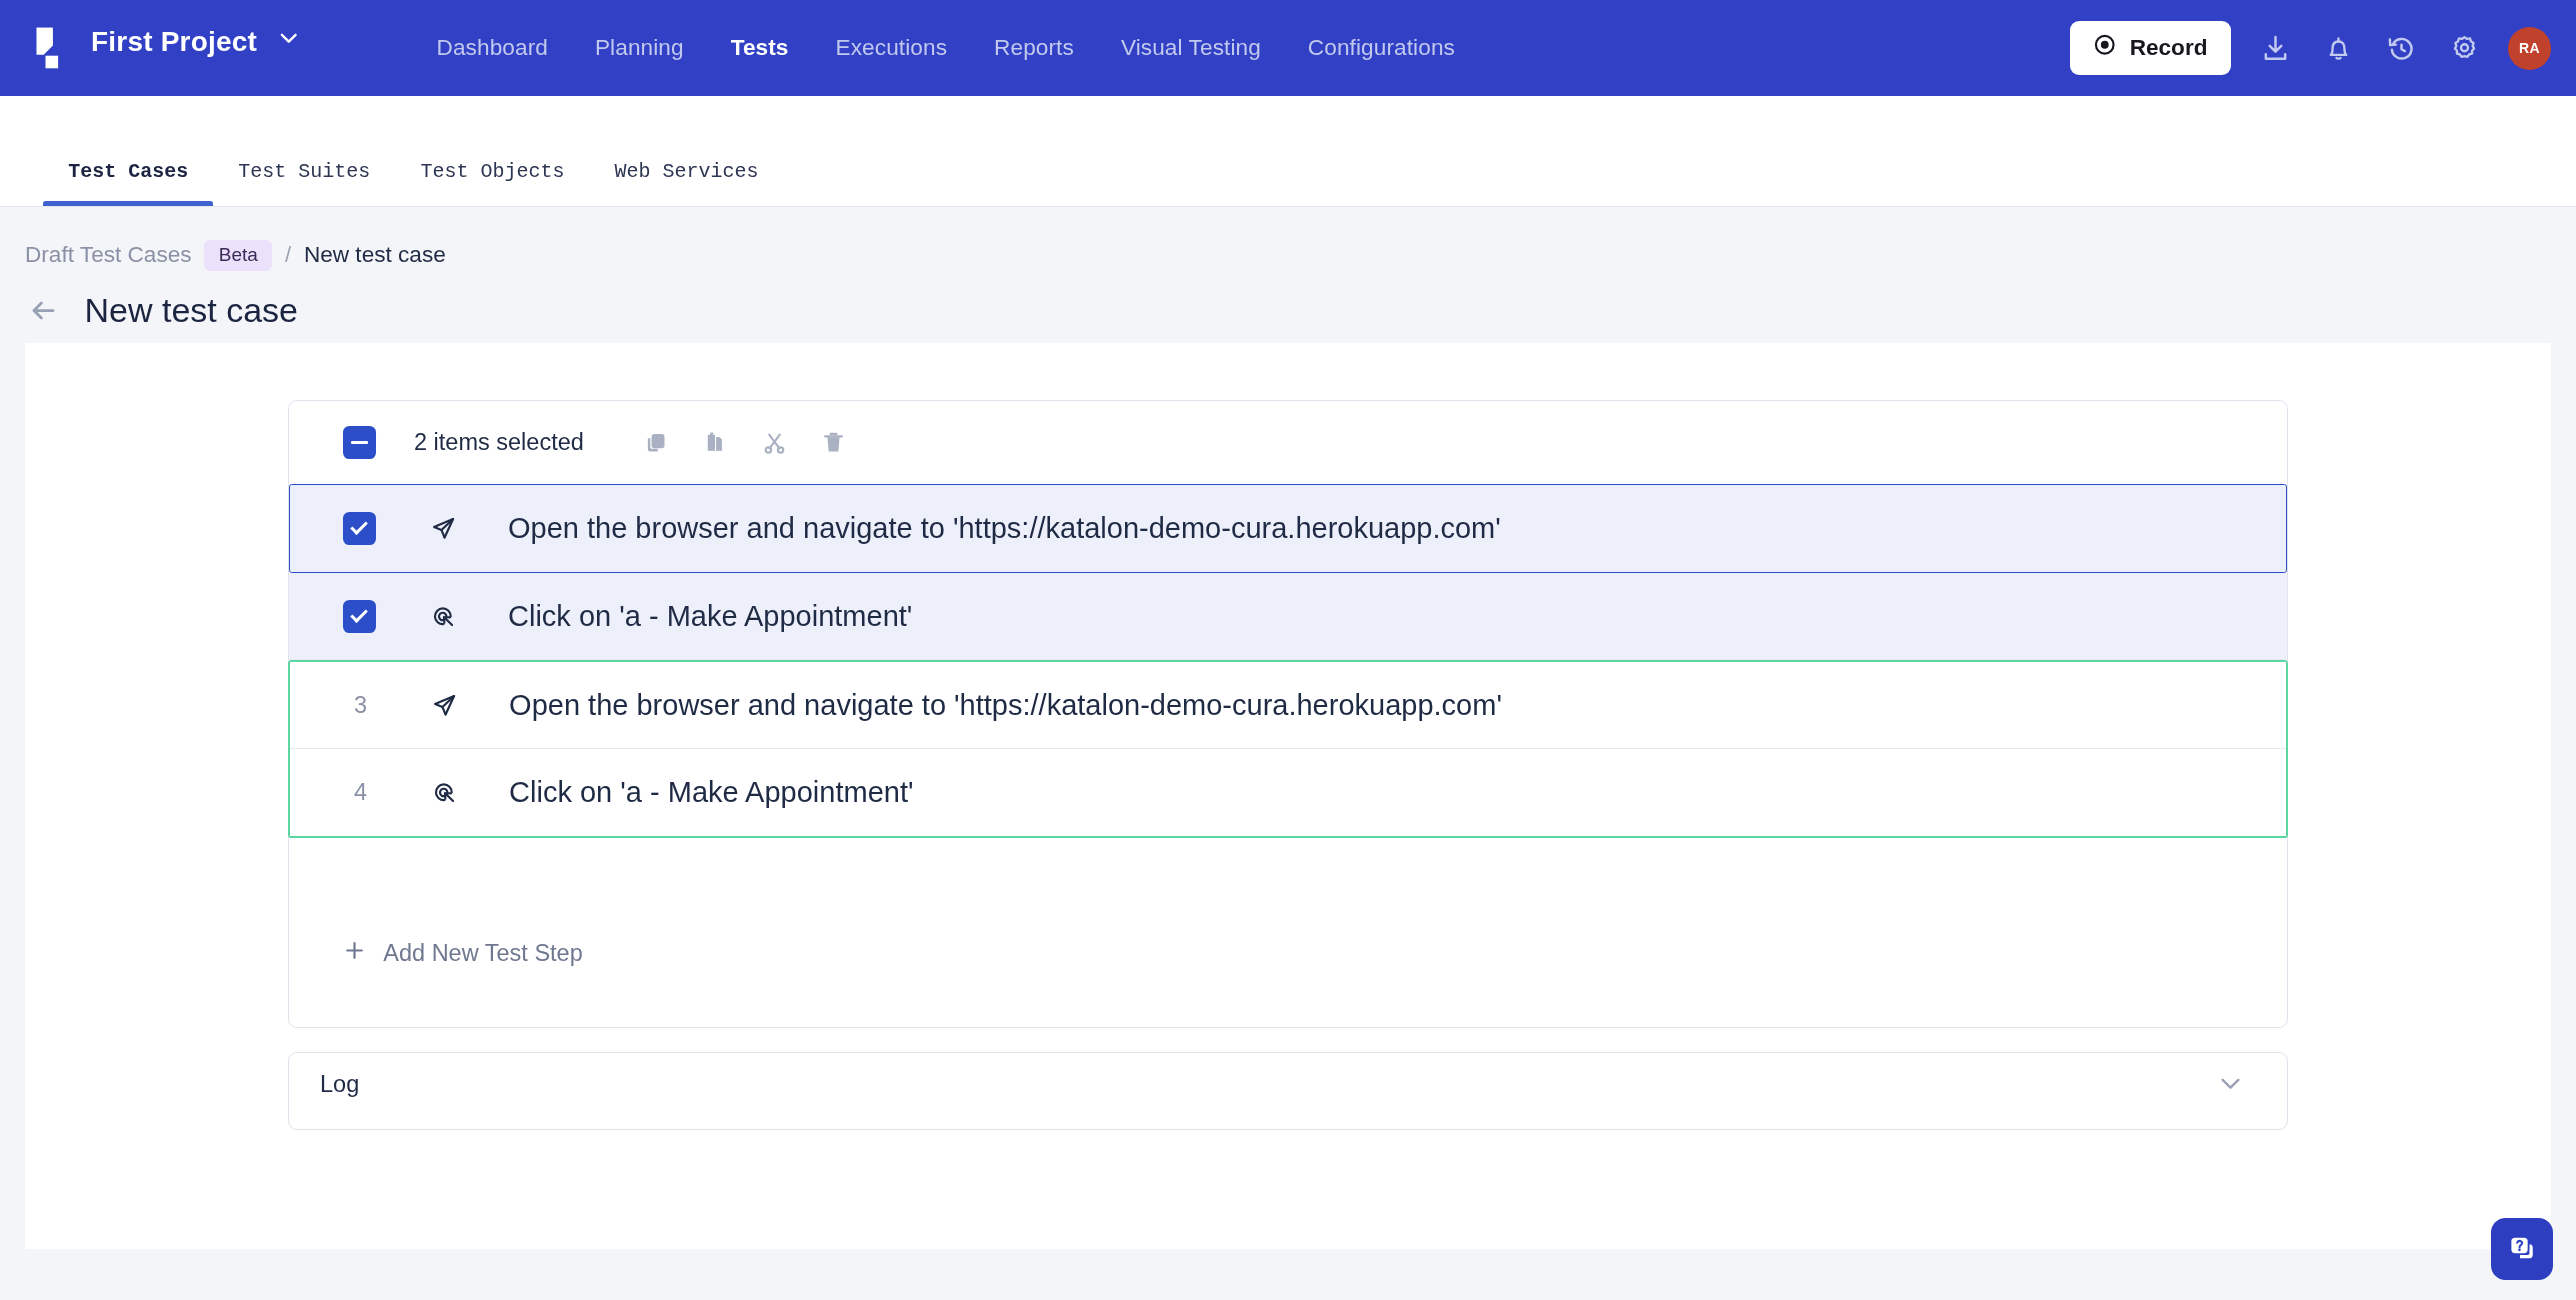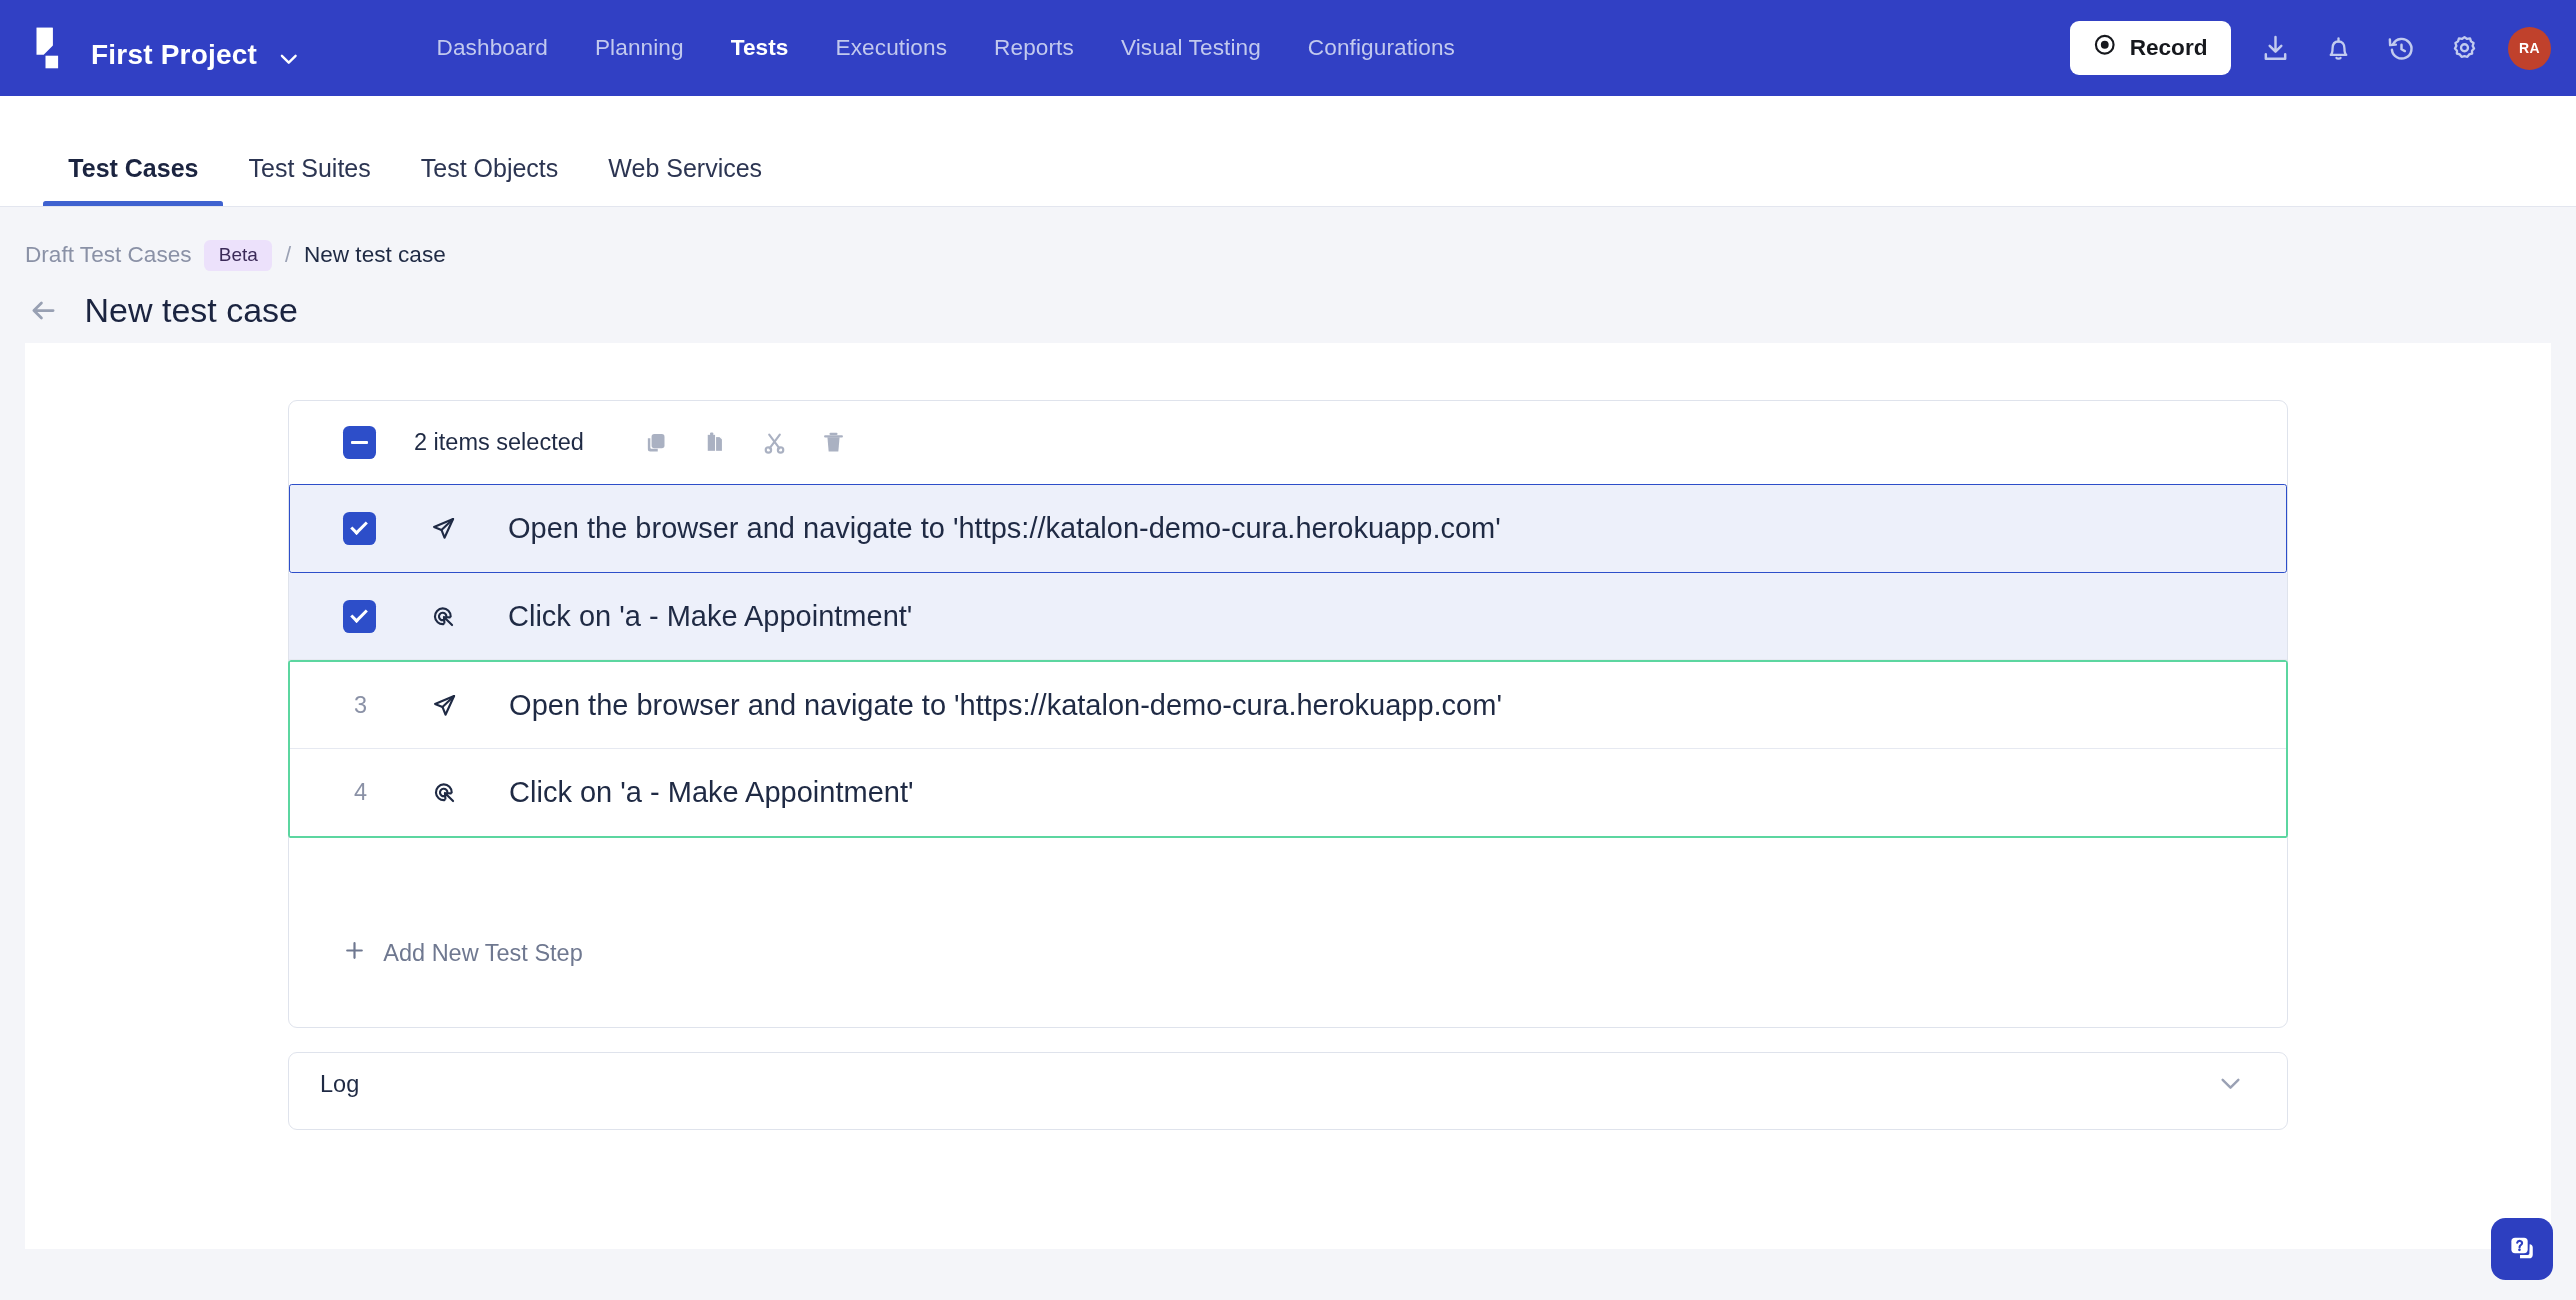--- a/index.html
+++ b/index.html
@@ -17,21 +17,21 @@
   .topbar {
     height: 96px;
     background: #3140c4;
     display: flex;
     align-items: center;
     padding: 0 25px 0 29px;
     position: relative;
   }
   .brand {
     display: flex;
-    align-items: flex-end;
+    align-items: flex-start;
     gap: 20px;
     flex-shrink: 0;
   }
   .logo-mark {
     width: 42px; height: 45px;
     position: relative;
   }
   .project-name {
     color: #ffffff;
     font-size: 28px;
@@ -102,26 +102,27 @@
   .subtabs {
     height: 111px;
     background: #ffffff;
     display: flex;
     align-items: flex-end;
     padding: 0 0 0 56px;
     gap: 0;
     border-bottom: 0.9px solid #e3e6ef;
   }
   .subtab {
-    font-size: 25px;
+    font-size: 20px;
     color: #2c3552;
     padding: 0 25px 23.5px 25px;
     position: relative;
     cursor: pointer;
     white-space: nowrap;
+    font-family: Liberation Mono, monospace;
   }
   .subtab:first-child { margin-left: -12.7px; }
   .subtab.active { font-weight: bold; color: #1b2440; }
   .subtab.active::after {
     content: "";
     position: absolute;
     left: 0; right: 0; bottom: 0;
     height: 5.4px;
     background: #3f62d0;
     border-radius: 2.7px 2.7px 0 0;

